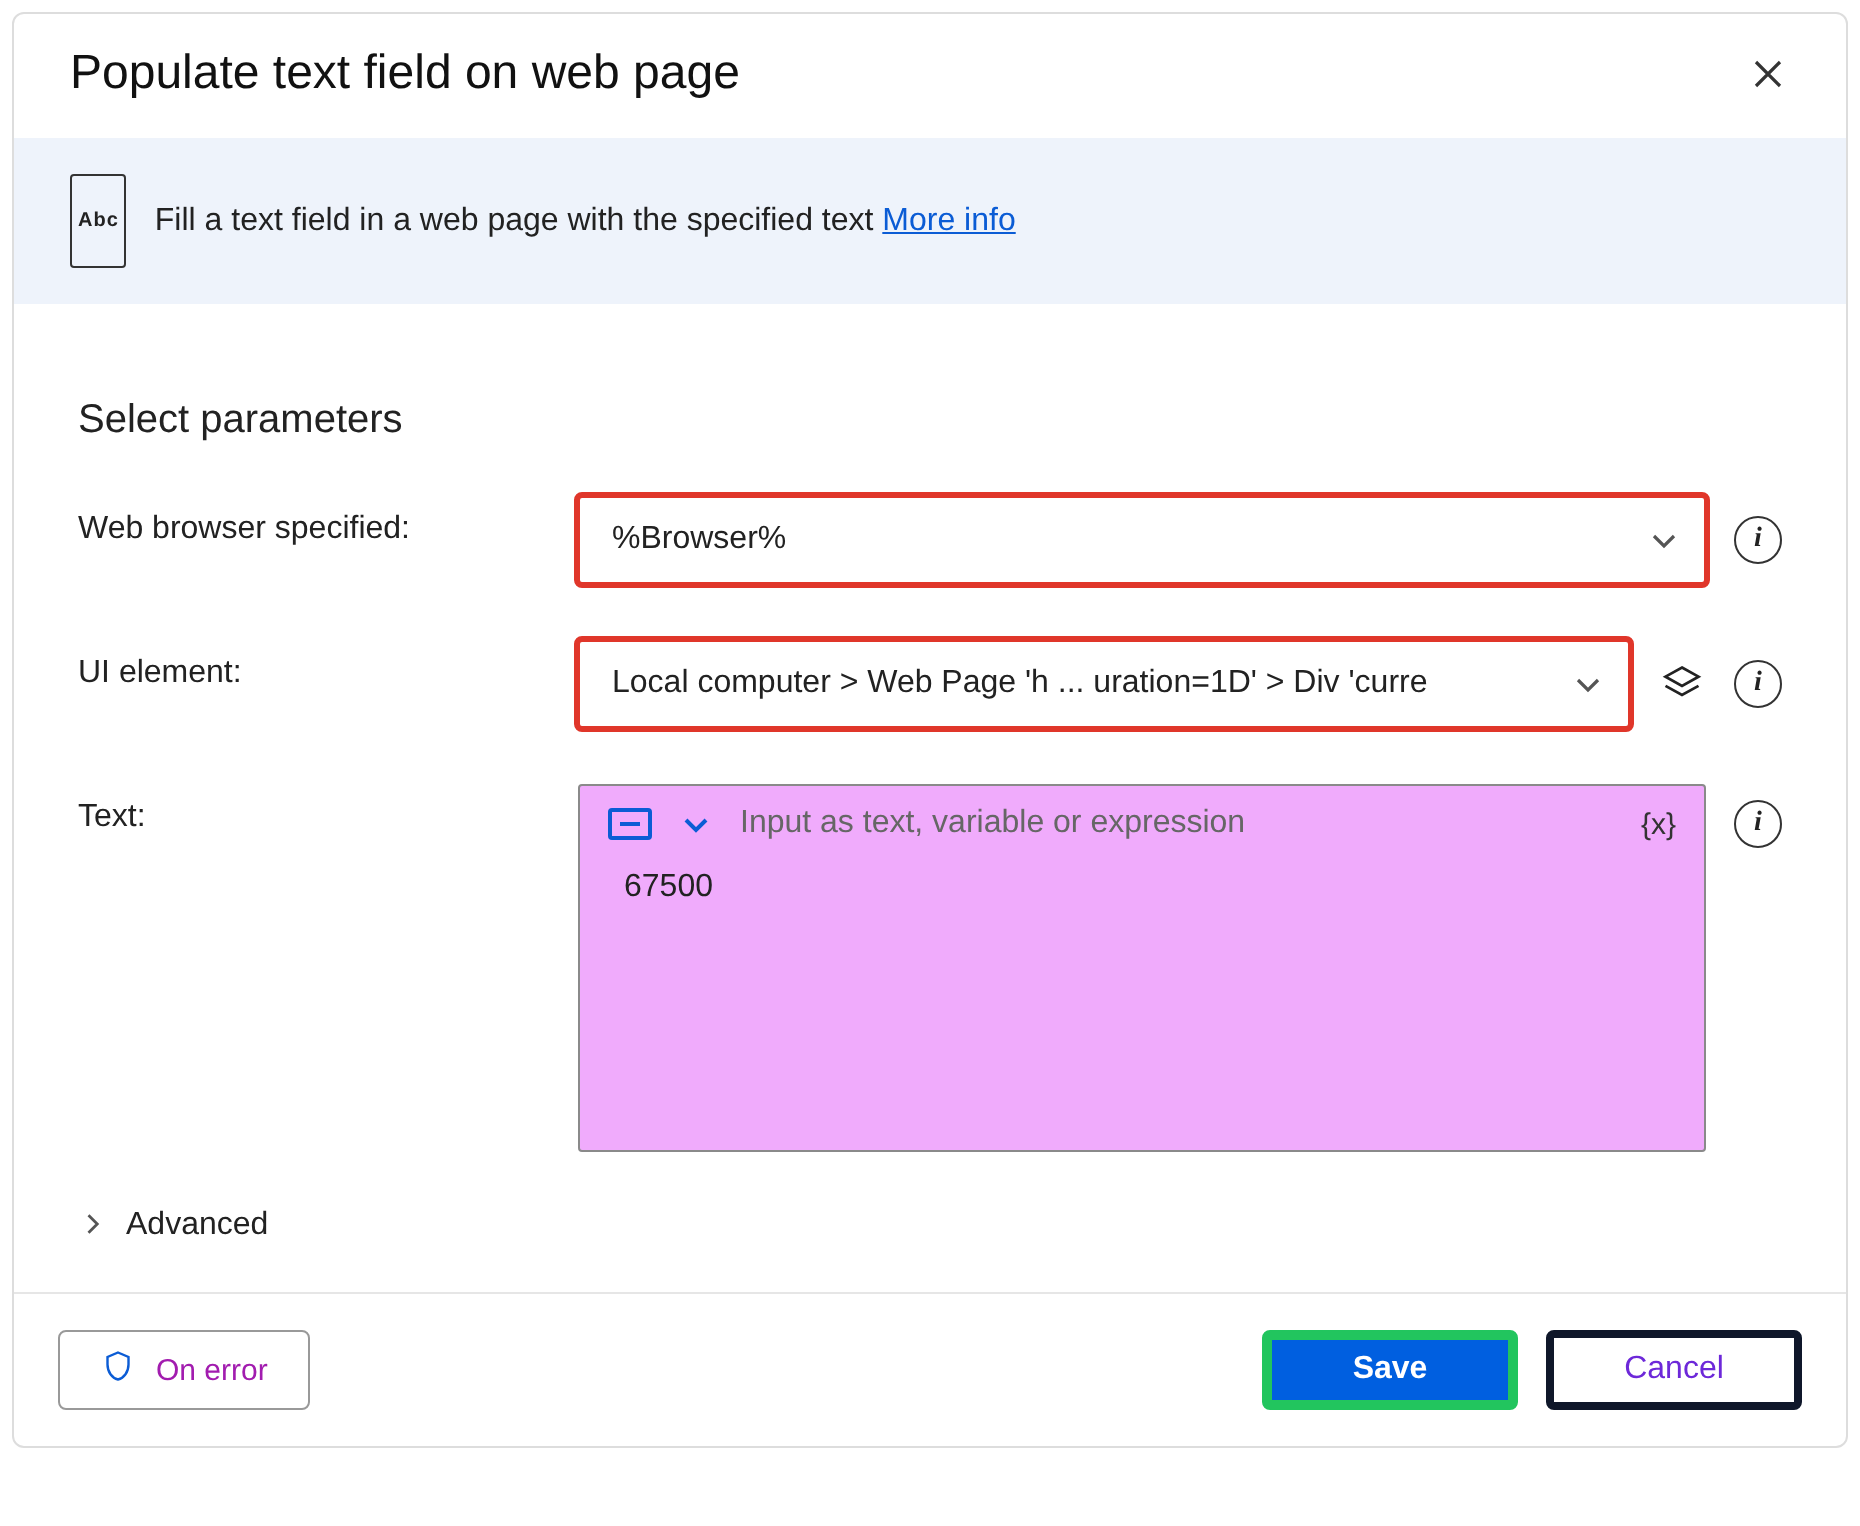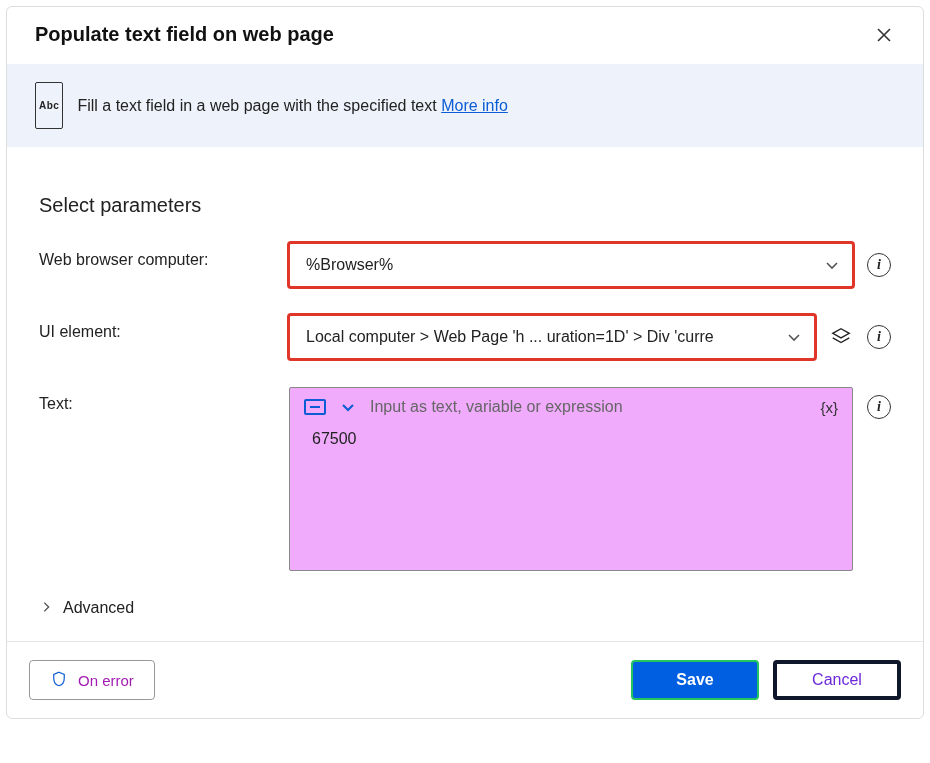--- a/index.html
+++ b/index.html
@@ -11,21 +11,21 @@
     background: #fff;
     display: flex;
     flex-direction: column;
   }
   .header {
     display: flex;
     align-items: center;
     justify-content: space-between;
     padding: 16px 28px 18px 28px;
   }
-  .header h1 { font-size: 20px; font-weight: 700; color: #111; }
+  .header h1 { font-size: 24px; font-weight: 400; color: #111; }
   .close-btn {
     font-size: 18px; color: #333; cursor: pointer; width: 22px; height: 22px;
     display: flex; align-items: center; justify-content: center;
   }
   .close-btn svg { stroke: #333; stroke-width: 1.6; }
   .infobar {
     background: #eef3fb;
     padding: 18px 28px;
     display: flex;
     align-items: center;
@@ -104,21 +104,21 @@
     border: 1px solid #999; border-radius: 4px; background: #fff;
     padding: 0 20px; height: 40px; font-size: 15px; color: #a21caf;
     display: flex; align-items: center; gap: 10px; cursor: pointer;
   }
   .shield svg { stroke: #0b5cd5; stroke-width: 1.6; fill: none; }
   .footer-right { display: flex; gap: 14px; }
   .btn {
     height: 40px; min-width: 128px; border-radius: 4px; font-size: 16px;
     display: flex; align-items: center; justify-content: center; cursor: pointer;
   }
-  .btn-primary { background: #005fe0; color: #fff; border: 2px solid #22c55e; font-weight: 600; }
+  .btn-primary { background: #005fe0; color: #fff; border: 5px solid #22c55e; font-weight: 600; }
   .btn-secondary { background: #fff; color: #6d28d9; border: 4px solid #0f172a; }
 </style>
 </head>
 <body>
 
 <div class="dialog">
 
   <div class="header">
     <h1>Populate text field on web page</h1>
     <div class="close-btn">
@@ -132,21 +132,21 @@
     <span class="abc-icon">Abc</span>
     <span>
       <span>Fill a text field in a web page with the specified text </span><a href="#">More info</a>
     </span>
   </div>
 
   <div class="body">
     <div class="section-title">Select parameters</div>
 
     <div class="row">
-      <div class="row-label">Web browser computer:</div>
+      <div class="row-label">Web browser specified:</div>
       <div class="row-control">
         <div class="dropdown highlight">
           <span>%Browser%</span>
           <span class="chev">
             <svg width="16" height="16" viewBox="0 0 16 16">
                 <path d="M3 6 L8 11 L13 6"></path>
               </svg>
           </span>
         </div>
         <div class="info-ico">i</div>

